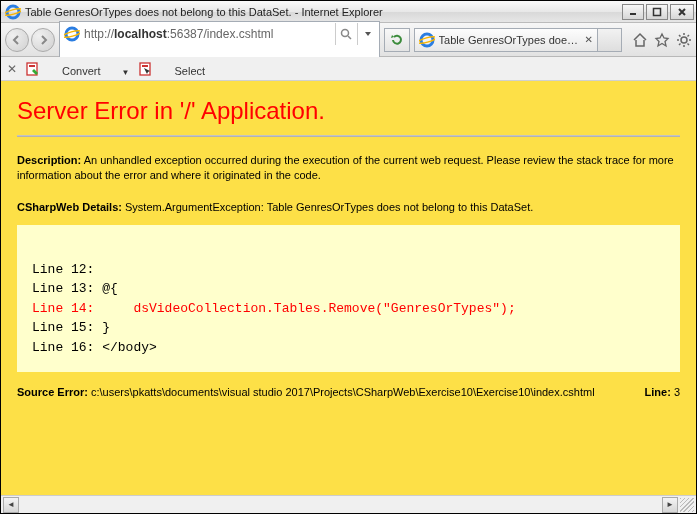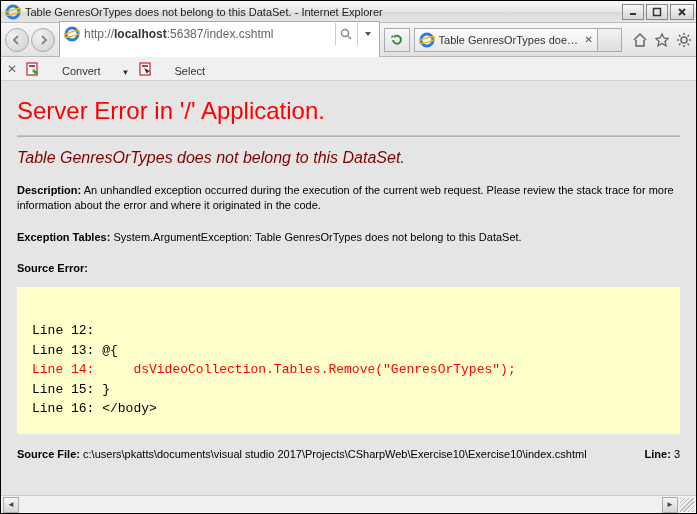--- a/index.html
+++ b/index.html
@@ -120,21 +120,21 @@
   }
   .cmd-item { display:flex; align-items:flex-end; gap:21px; cursor:default; color:#333;}
   .cmd-item .ci { width:16px; height:16px; }
   .cmd-x { font-size:12px; color:#666; cursor:default; }
   .cmd-caret { font-size:8px; color:#333; }
 
   
   .content-wrap {
     flex:1;
     position:relative;
-    background:#e5e5e5;
+    background:#fde047;
     overflow:hidden;
   }
   .content {
     padding: 8px 16px 12px 16px;
     font-family: Verdana, Arial, sans-serif;
     font-size: 11px;
     color:#000;
     height:100%;
     overflow-y:scroll;
     overflow-x:auto;
@@ -365,46 +365,42 @@
         </svg>
     </span>
     <span>Select</span>
   </div>
 </div>
 
 <div class="content-wrap">
   <div class="content">
     <h1>Server Error in '/' Application.</h1>
     <hr>
-    <h2>Table GenresOrTypes does not belong to this DataSet.</h2>
 
     <p>
       <b>Description:</b>
       <span>An unhandled exception occurred during the execution of the current web request. Please review the stack trace for more information about the error and where it originated in the code.</span>
     </p>
 
     <p>
-      <b>Exception Tables:</b>
+      <b>CSharpWeb Details:</b>
       <span>System.ArgumentException: Table GenresOrTypes does not belong to this DataSet.</span>
     </p>
 
-    <p>
-      <b>Source Error:</b>
-    </p>
 
     <div class="source-box">
 <span>Line 12:</span>
 <span>Line 13: @{</span>
 <span class="err-line">Line 14:     dsVideoCollection.Tables.Remove("GenresOrTypes");</span>
 <span>Line 15: }</span>
 <span>Line 16: &lt;/body&gt;</span></div>
 
     <div class="filerow">
       <span>
-        <span class="label">Source File:</span>
+        <span class="label">Source Error:</span>
         <span class="path">c:\users\pkatts\documents\visual studio 2017\Projects\CSharpWeb\Exercise10\Exercise10\index.cshtml</span>
       </span>
       <span style="margin-left:auto;">
         <span class="label">Line:</span>
         <span>3</span>
       </span>
     </div>
 
     <div style="height:40px"></div>
   </div>

